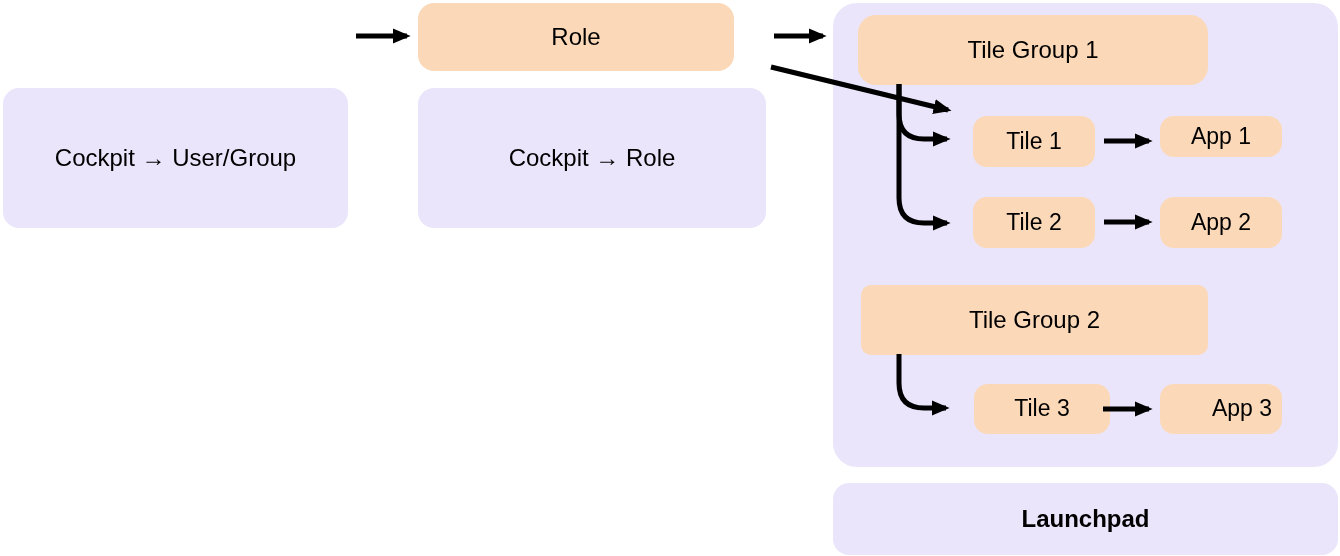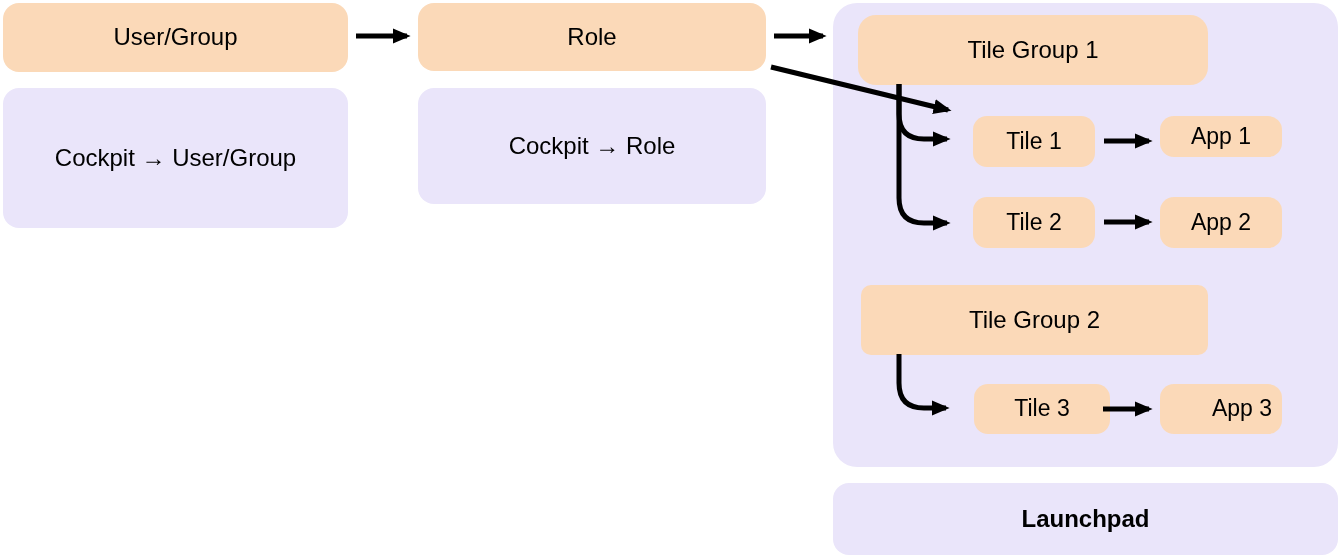--- a/index.html
+++ b/index.html
@@ -30,22 +30,22 @@
     font-size: 24px;
     line-height: 1.2;
     white-space: nowrap;
   }
   .peach    { background: var(--peach); }
   .lavender { background: var(--lavender); }
 
   
   .n-user-group        { left: 3px;   top: 3px;   width: 345px; height: 69px;  border-radius: 16px; }
   .n-cockpit-usergroup { left: 3px;   top: 88px;  width: 345px; height: 140px; border-radius: 16px; }
-  .n-role              { left: 418px; top: 3px;   width: 348px; height: 68px;  border-radius: 16px; }
-  .n-cockpit-role      { left: 418px; top: 88px;  width: 348px; height: 116px; border-radius: 16px; }
+  .n-role              { left: 418px; top: 3px;   width: 316px; height: 68px;  border-radius: 16px; }
+  .n-cockpit-role      { left: 418px; top: 88px;  width: 348px; height: 140px; border-radius: 16px; }
 
   
   .n-container  { left: 833px;  top: 3px;   width: 505px; height: 464px; border-radius: 24px; }
   .n-tilegroup1 { left: 858px;  top: 15px;  width: 350px; height: 70px;  border-radius: 18px; }
   .n-tile1      { left: 973px;  top: 116px; width: 122px; height: 51px;  border-radius: 14px; font-size: 23px; }
   .n-app1       { left: 1160px; top: 116px; width: 122px; height: 41px;  border-radius: 14px; font-size: 23px; }
   .n-tile2      { left: 973px;  top: 197px; width: 122px; height: 51px;  border-radius: 14px; font-size: 23px; }
   .n-app2       { left: 1160px; top: 197px; width: 122px; height: 51px;  border-radius: 14px; font-size: 23px; }
   .n-tilegroup2 { left: 861px;  top: 285px; width: 347px; height: 70px;  border-radius: 10px; text-align: center; }
   .n-tile3      { left: 974px;  top: 384px; width: 136px; height: 50px;  border-radius: 14px; font-size: 23px; }
@@ -66,21 +66,20 @@
     fill: none;
     stroke-linejoin: round;
   }
   #ah path { fill: var(--arrow); }
 </style>
 </head>
 <body>
 
 <div class="stage">
 
-  <div class="node peach n-user-group">User/Group</div>
   <div class="node lavender n-cockpit-usergroup">Cockpit → User/Group</div>
 
   <div class="node peach n-role">Role</div>
   <div class="node lavender n-cockpit-role">Cockpit → Role</div>
 
   <div class="node lavender n-container"></div>
 
   <div class="node peach n-tilegroup1">Tile Group 1</div>
   <div class="node peach n-tile1">Tile 1</div>
   <div class="node peach n-app1">App 1</div>

